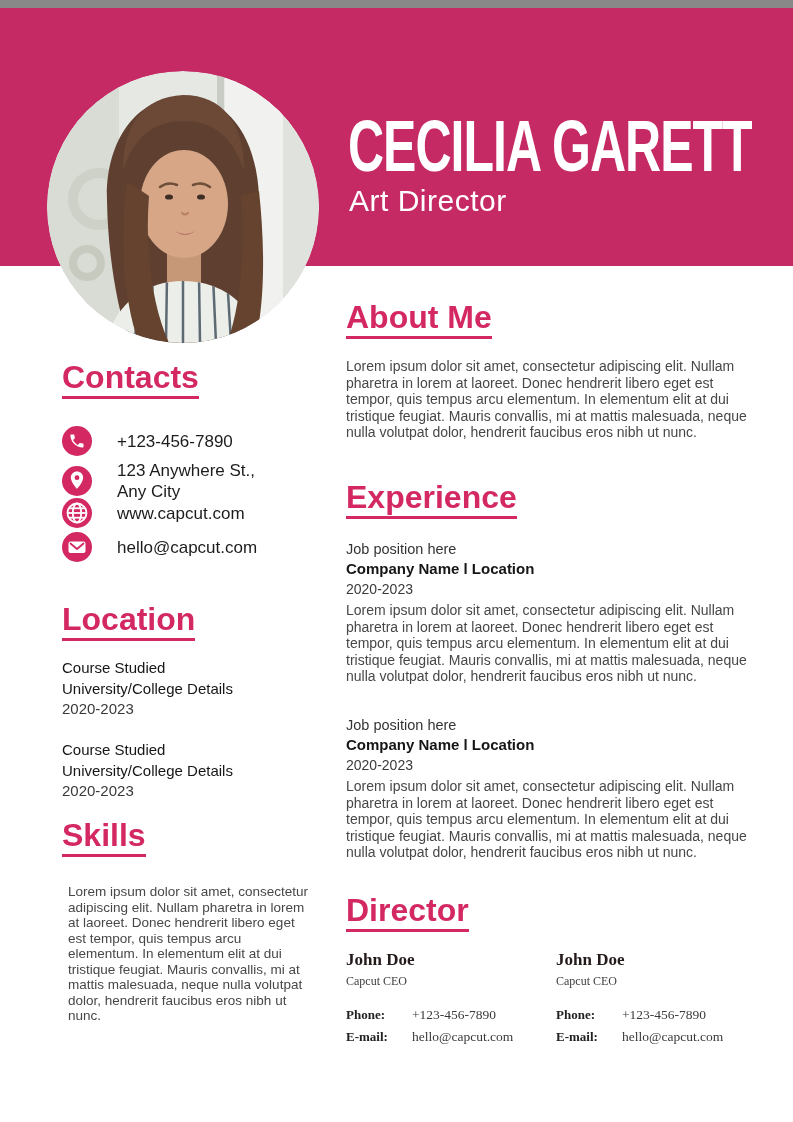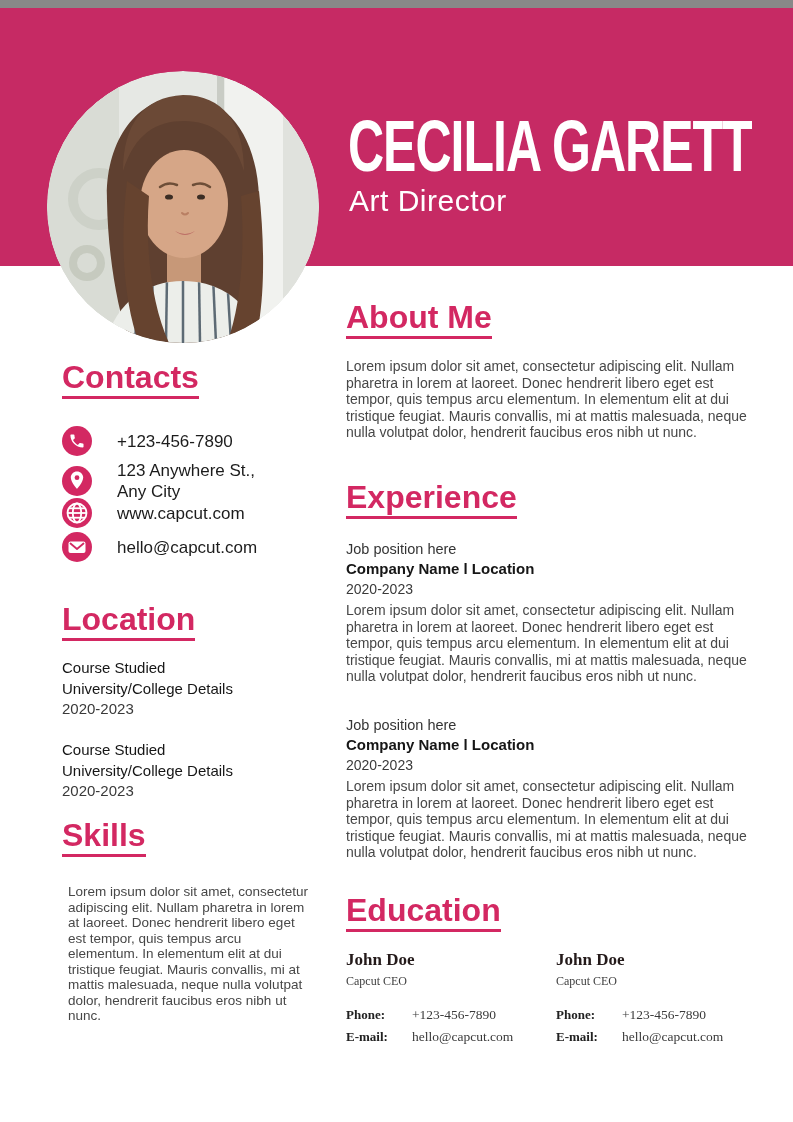--- a/index.html
+++ b/index.html
@@ -196,21 +196,21 @@
     <p class="job-desc">Lorem ipsum dolor sit amet, consectetur adipiscing elit. Nullam pharetra in lorem at laoreet. Donec hendrerit libero eget est tempor, quis tempus arcu elementum. In elementum elit at dui tristique feugiat. Mauris convallis, mi at mattis malesuada, neque nulla volutpat dolor, hendrerit faucibus eros nibh ut nunc.</p>
   </div>
 
   <div class="job" style="top:707px">
     <div class="job-pos">Job position here</div>
     <div class="job-co">Company Name l Location</div>
     <div class="job-years">2020-2023</div>
     <p class="job-desc">Lorem ipsum dolor sit amet, consectetur adipiscing elit. Nullam pharetra in lorem at laoreet. Donec hendrerit libero eget est tempor, quis tempus arcu elementum. In elementum elit at dui tristique feugiat. Mauris convallis, mi at mattis malesuada, neque nulla volutpat dolor, hendrerit faucibus eros nibh ut nunc.</p>
   </div>
 
-  <h2 class="sec-h" style="left:346px;top:889px"><span>Education</span></h2>
+  <h2 class="sec-h" style="left:346px;top:889px"><span>Director</span></h2>
 
   <div class="ref-col" style="left:346px;top:941px">
     <div class="ref-name">John Doe</div>
     <div class="ref-role">Capcut CEO</div>
     <div class="ref-row">
       <span class="ref-label">Phone:</span>
       <span class="ref-val">+123-456-7890</span>
     </div>
     <div class="ref-row">
       <span class="ref-label">E-mail:</span>

